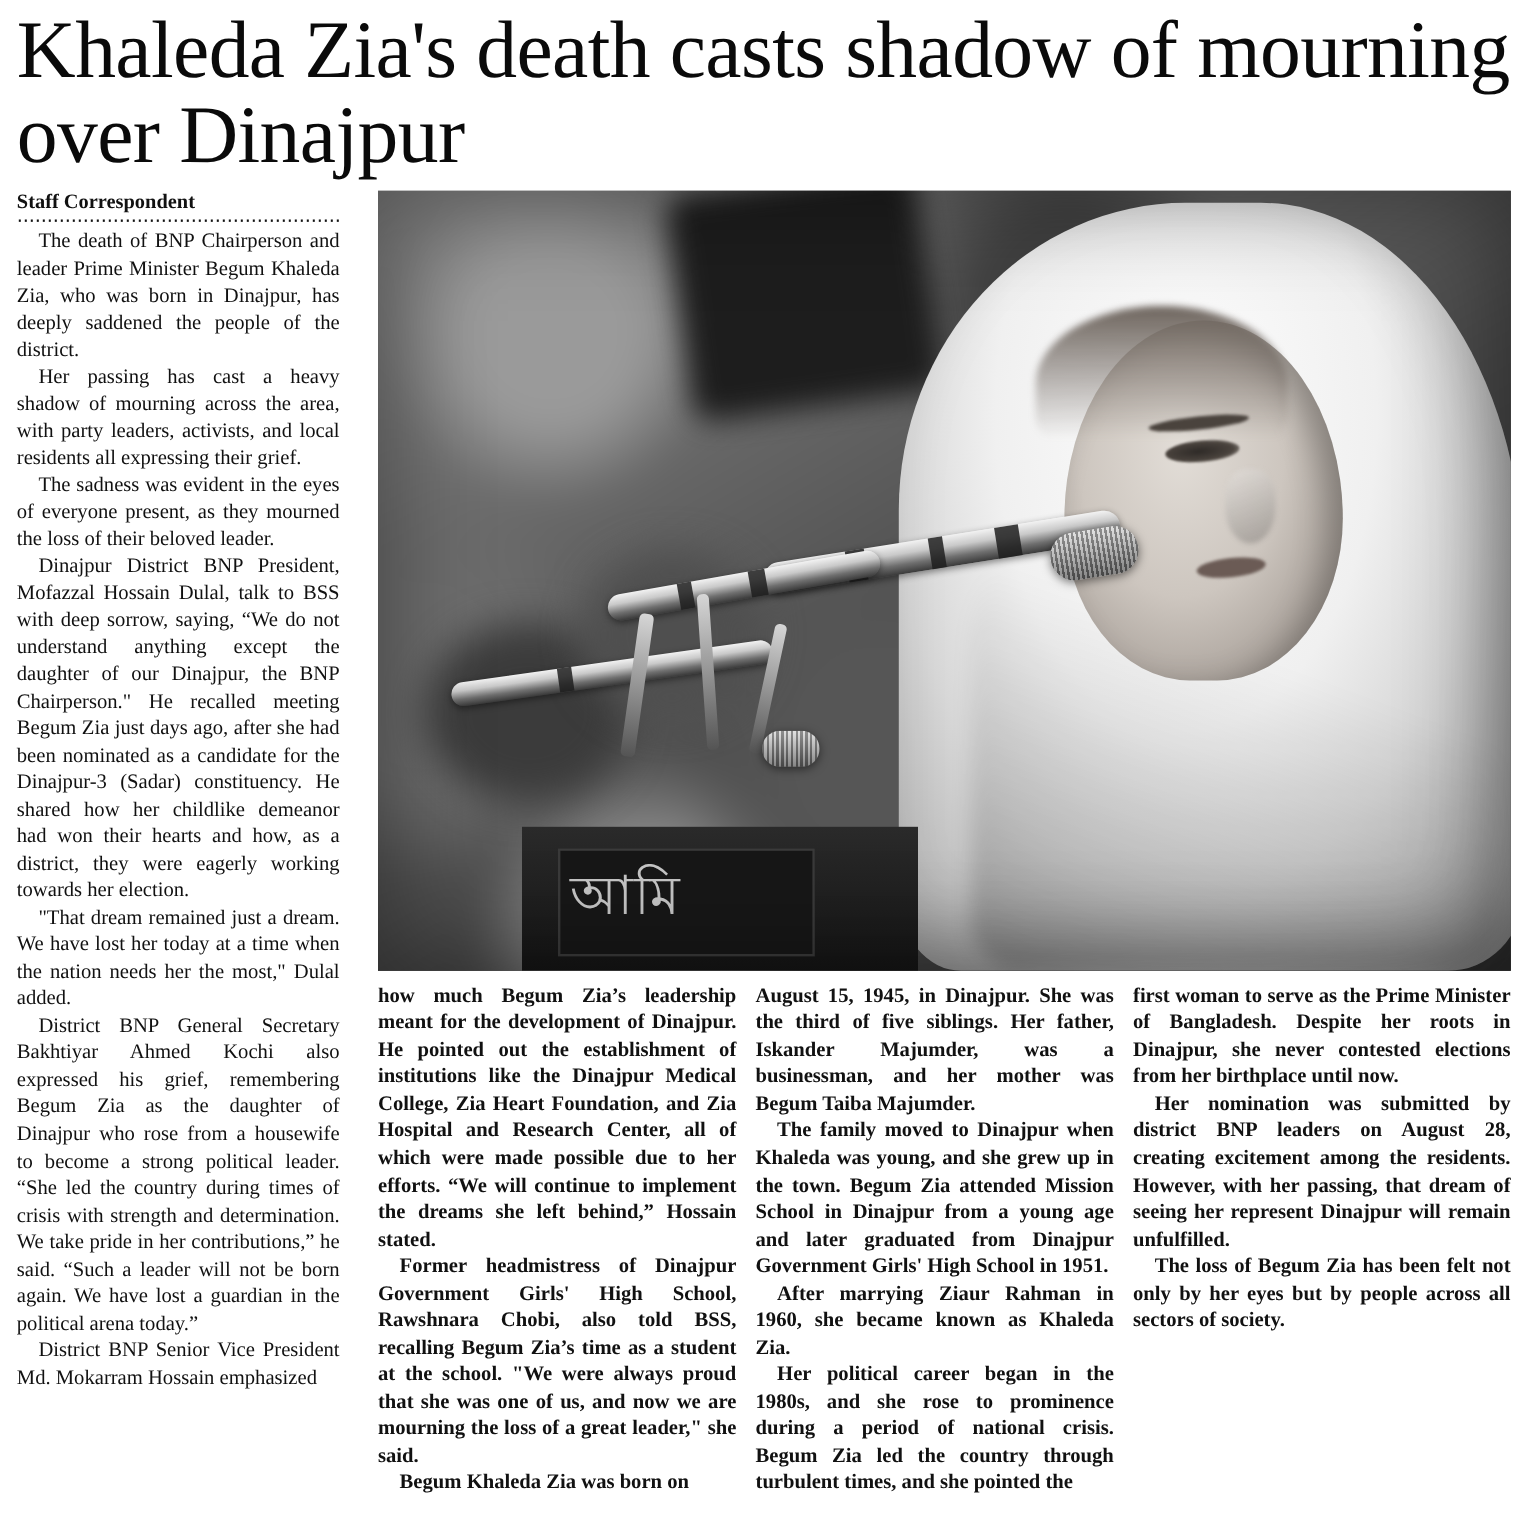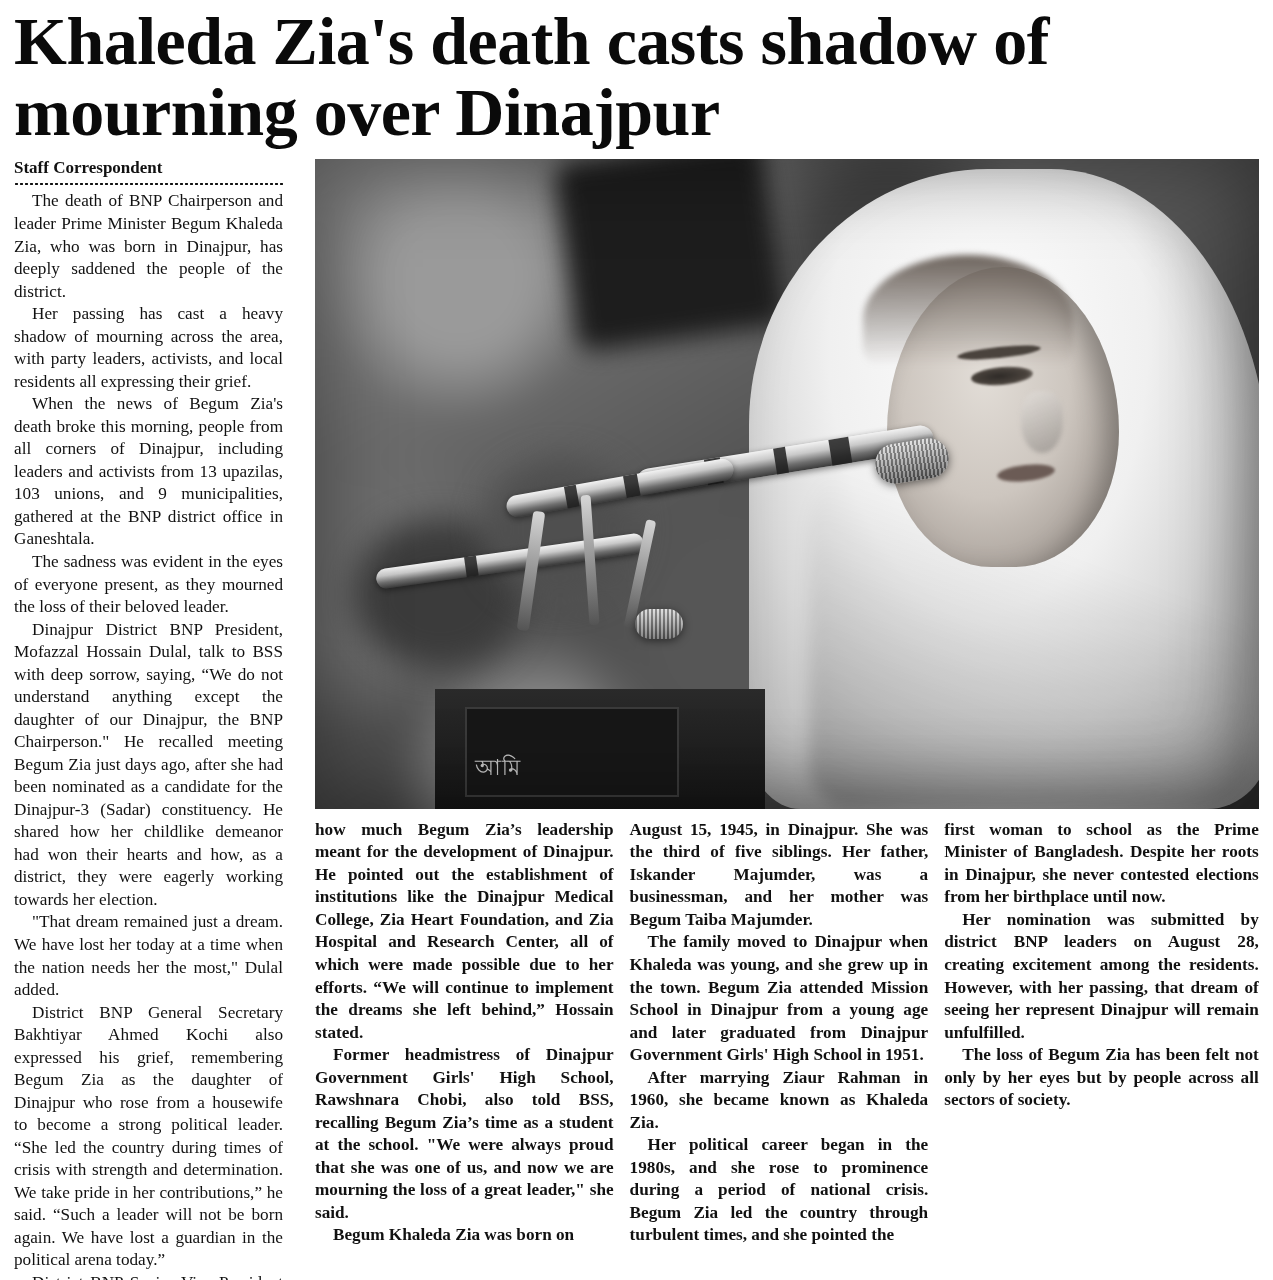--- a/index.html
+++ b/index.html
@@ -16,21 +16,21 @@
   }
   .page {
     position: relative;
     width: 1273px;
     height: 1280px;
     box-sizing: border-box;
     padding: 6px 14px 0 14px;
   }
   .headline {
     font-family: "Liberation Serif", serif;
-    font-weight: 700;
+    font-weight: 400;
     font-size: 68px;
     line-height: 1.05;
     letter-spacing: -0.5px;
     margin: 0 0 10px 0;
     color: #0a0a0a;
   }
   .content {
     display: flex;
     align-items: flex-start;
     gap: 16px;
@@ -257,21 +257,21 @@
     height: 86px;
     background: #171717;
     border: 2px solid #3a3a3a;
   }
   .podium-text {
     position: absolute;
     left: 160px;
     bottom: 22px;
     width: 200px;
     color: #d8d8d8;
-    font-size: 22px;
+    font-size: 45px;
     font-family: "Liberation Serif", serif;
     letter-spacing: 1px;
     opacity: 0.9;
   }
   .photo-vignette {
     position: absolute;
     inset: 0;
     box-shadow: inset 0 0 90px rgba(0,0,0,0.45);
     pointer-events: none;
   }
@@ -300,21 +300,20 @@
 
   <h1 class="headline">Khaleda Zia's death casts shadow of mourning over Dinajpur</h1>
 
   <div class="content">
 
     <div class="col col-left">
       <div class="byline">Staff Correspondent</div>
       <div class="dotrule"></div>
       <p class="body">The death of BNP Chairperson and leader Prime Minister Begum Khaleda Zia, who was born in Dinajpur, has deeply saddened the people of the district.</p>
       <p class="body">Her passing has cast a heavy shadow of mourning across the area, with party leaders, activists, and local residents all expressing their grief.</p>
-      <p class="body">When the news of Begum Zia's death broke this morning, people from all corners of Dinajpur, including leaders and activists from 13 upazilas, 103 unions, and 9 municipalities, gathered at the BNP district office in Ganeshtala.</p>
       <p class="body">The sadness was evident in the eyes of everyone present, as they mourned the loss of their beloved leader.</p>
       <p class="body">Dinajpur District BNP President, Mofazzal Hossain Dulal, talk to BSS with deep sorrow, saying, “We do not understand anything except the daughter of our Dinajpur, the BNP Chairperson." He recalled meeting Begum Zia just days ago, after she had been nominated as a candidate for the Dinajpur-3 (Sadar) constituency. He shared how her childlike demeanor had won their hearts and how, as a district, they were eagerly working towards her election.</p>
       <p class="body">"That dream remained just a dream. We have lost her today at a time when the nation needs her the most," Dulal added.</p>
       <p class="body">District BNP General Secretary Bakhtiyar Ahmed Kochi also expressed his grief, remembering Begum Zia as the daughter of Dinajpur who rose from a housewife to become a strong political leader. “She led the country during times of crisis with strength and determination. We take pride in her contributions,” he said. “Such a leader will not be born again. We have lost a guardian in the political arena today.”</p>
       <p class="body">District BNP Senior Vice President Md. Mokarram Hossain emphasized</p>
     </div>
 
     <div class="right-stack">
 
       <div class="photo-wrap">
@@ -370,21 +369,21 @@
           <p class="body">Former headmistress of Dinajpur Government Girls' High School, Rawshnara Chobi, also told BSS, recalling Begum Zia’s time as a student at the school. "We were always proud that she was one of us, and now we are mourning the loss of a great leader," she said.</p>
           <p class="body">Begum Khaleda Zia was born on</p>
         </div>
         <div class="col-b">
           <p class="body" style="text-indent:0;">August 15, 1945, in Dinajpur. She was the third of five siblings. Her father, Iskander Majumder, was a businessman, and her mother was Begum Taiba Majumder.</p>
           <p class="body">The family moved to Dinajpur when Khaleda was young, and she grew up in the town. Begum Zia attended Mission School in Dinajpur from a young age and later graduated from Dinajpur Government Girls' High School in 1951.</p>
           <p class="body">After marrying Ziaur Rahman in 1960, she became known as Khaleda Zia.</p>
           <p class="body">Her political career began in the 1980s, and she rose to prominence during a period of national crisis. Begum Zia led the country through turbulent times, and she pointed the</p>
         </div>
         <div class="col-c">
-          <p class="body" style="text-indent:0;">first woman to school as the Prime Minister of Bangladesh. Despite her roots in Dinajpur, she never contested elections from her birthplace until now.</p>
+          <p class="body" style="text-indent:0;">first woman to serve as the Prime Minister of Bangladesh. Despite her roots in Dinajpur, she never contested elections from her birthplace until now.</p>
           <p class="body">Her nomination was submitted by district BNP leaders on August 28, creating excitement among the residents. However, with her passing, that dream of seeing her represent Dinajpur will remain unfulfilled.</p>
           <p class="body">The loss of Begum Zia has been felt not only by her eyes but by people across all sectors of society.</p>
         </div>
       </div>
 
     </div>
   </div>
 </div>
 
 </body></html>

